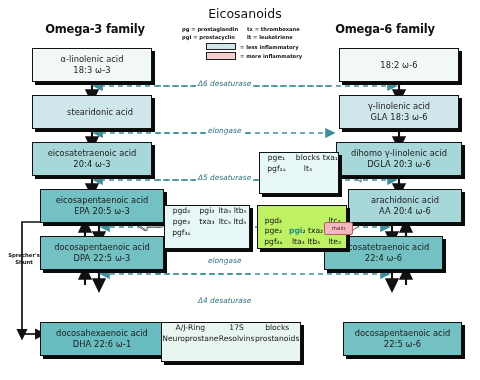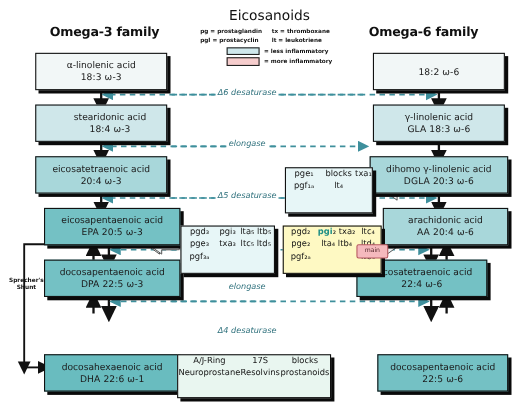--- a/index.html
+++ b/index.html
@@ -69,21 +69,21 @@
     box-sizing:border-box;
     text-align:center;
     font-size:7.6px;
     line-height:1.42;
     color:#151515;
     display:flex;flex-direction:row;justify-content:center;
     box-shadow:3px 3px 0 0 #0a0a0a;
     z-index:7;
   }
   .ebox.blue{background:#e7f6f7;}
-  .ebox.pink{background:#fef9c3;}
+  .ebox.pink{background:#bef264;align-items:flex-end;}
   .ebox.mint{background:#e9f6f0;}
   .pgi-hl{color:#1f8f86;font-weight:bold;}
 
   
   #main-tag{
     position:absolute;left:324px;top:222px;width:27px;height:11px;
     background:#f5b9bd;border:1px solid #b85b62;border-radius:2px;
     font-size:5.6px;color:#4a1f22;text-align:center;line-height:11px;
     z-index:9;
   }
@@ -217,21 +217,20 @@
     <span>= more inflammatory</span>
   </div>
 </div>
 
 <div class="node tone0" style="left:32px;top:48px;width:120px;height:34px;">
   <div>α-linolenic acid</div>
   <div class="l2">18:3 ω-3</div>
 </div>
 <div class="node tone1" style="left:32px;top:95px;width:120px;height:34px;padding-left:16px;">
   <div>stearidonic acid</div>
-  <div class="l2">18:4 ω-3</div>
 </div>
 <div class="node tone2" style="left:32px;top:142px;width:120px;height:34px;">
   <div>eicosatetraenoic acid</div>
   <div class="l2">20:4 ω-3</div>
 </div>
 <div class="node tone3" style="left:40px;top:189px;width:124px;height:34px;">
   <div>eicosapentaenoic acid</div>
   <div class="l2">EPA   20:5 ω-3</div>
 </div>
 <div class="node tone3" style="left:40px;top:236px;width:124px;height:34px;">

